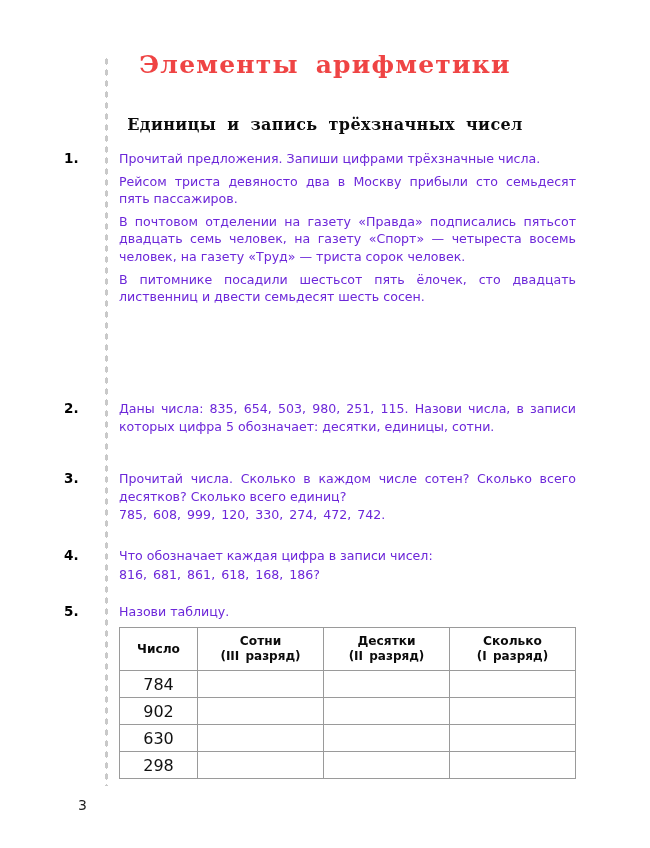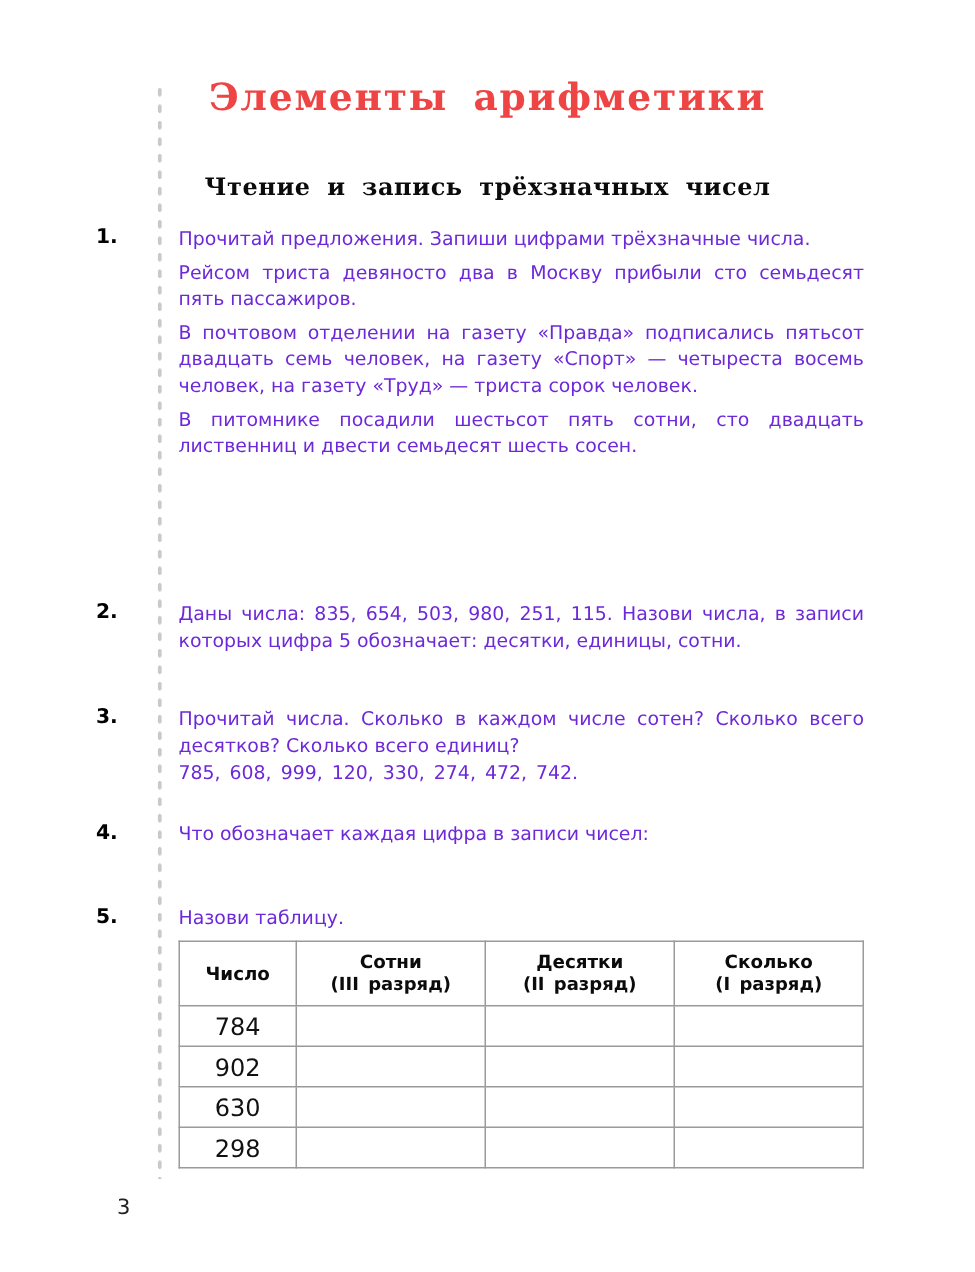--- a/index.html
+++ b/index.html
@@ -166,29 +166,29 @@
   }
 </style>
 </head>
 <body>
 
 <div class="page">
 
   <div class="margin-dots"></div>
 
   <div class="title">Элементы арифметики</div>
-  <div class="subtitle">Чтение и запись трёхзначных чисел</div>
+  <div class="subtitle">Единицы и запись трёхзначных чисел</div>
 
   <div class="ex" id="ex1">
     <div class="ex-num">1.</div>
     <div class="ex-body">
       <p class="last-line">Прочитай предложения. Запиши цифрами трёхзначные числа.</p>
       <p class="gap">Рейсом триста девяносто два в Москву прибыли сто семьдесят пять пассажиров.</p>
       <p class="gap">В почтовом отделении на газету «Правда» подписались пятьсот двадцать семь человек, на газету «Спорт» — четыреста восемь человек, на газету «Труд» — триста сорок человек.</p>
-      <p class="gap">В питомнике посадили шестьсот пять сотни, сто двадцать лиственниц и двести семьдесят шесть сосен.</p>
+      <p class="gap">В питомнике посадили шестьсот пять ёлочек, сто двадцать лиственниц и двести семьдесят шесть сосен.</p>
     </div>
   </div>
 
   <div class="ex" id="ex2">
     <div class="ex-num">2.</div>
     <div class="ex-body">
       <p>Даны числа: 835, 654, 503, 980, 251, 115. Назови числа, в записи которых цифра 5 обозначает: десятки, единицы, сотни.</p>
     </div>
   </div>
 
@@ -197,20 +197,21 @@
     <div class="ex-body">
       <p>Прочитай числа. Сколько в каждом числе сотен? Сколько всего десятков? Сколько всего единиц?</p>
       <p class="nums">785, 608, 999, 120, 330, 274, 472, 742.</p>
     </div>
   </div>
 
   <div class="ex" id="ex4">
     <div class="ex-num">4.</div>
     <div class="ex-body">
       <p class="last-line">Что обозначает каждая цифра в записи чисел:</p>
+      <p class="nums">816, 681, 861, 618, 168, 186?</p>
     </div>
   </div>
 
   <div class="ex" id="ex5">
     <div class="ex-num">5.</div>
     <div class="ex-body">
       <p class="last-line">Назови таблицу.</p>
     </div>
   </div>
 

